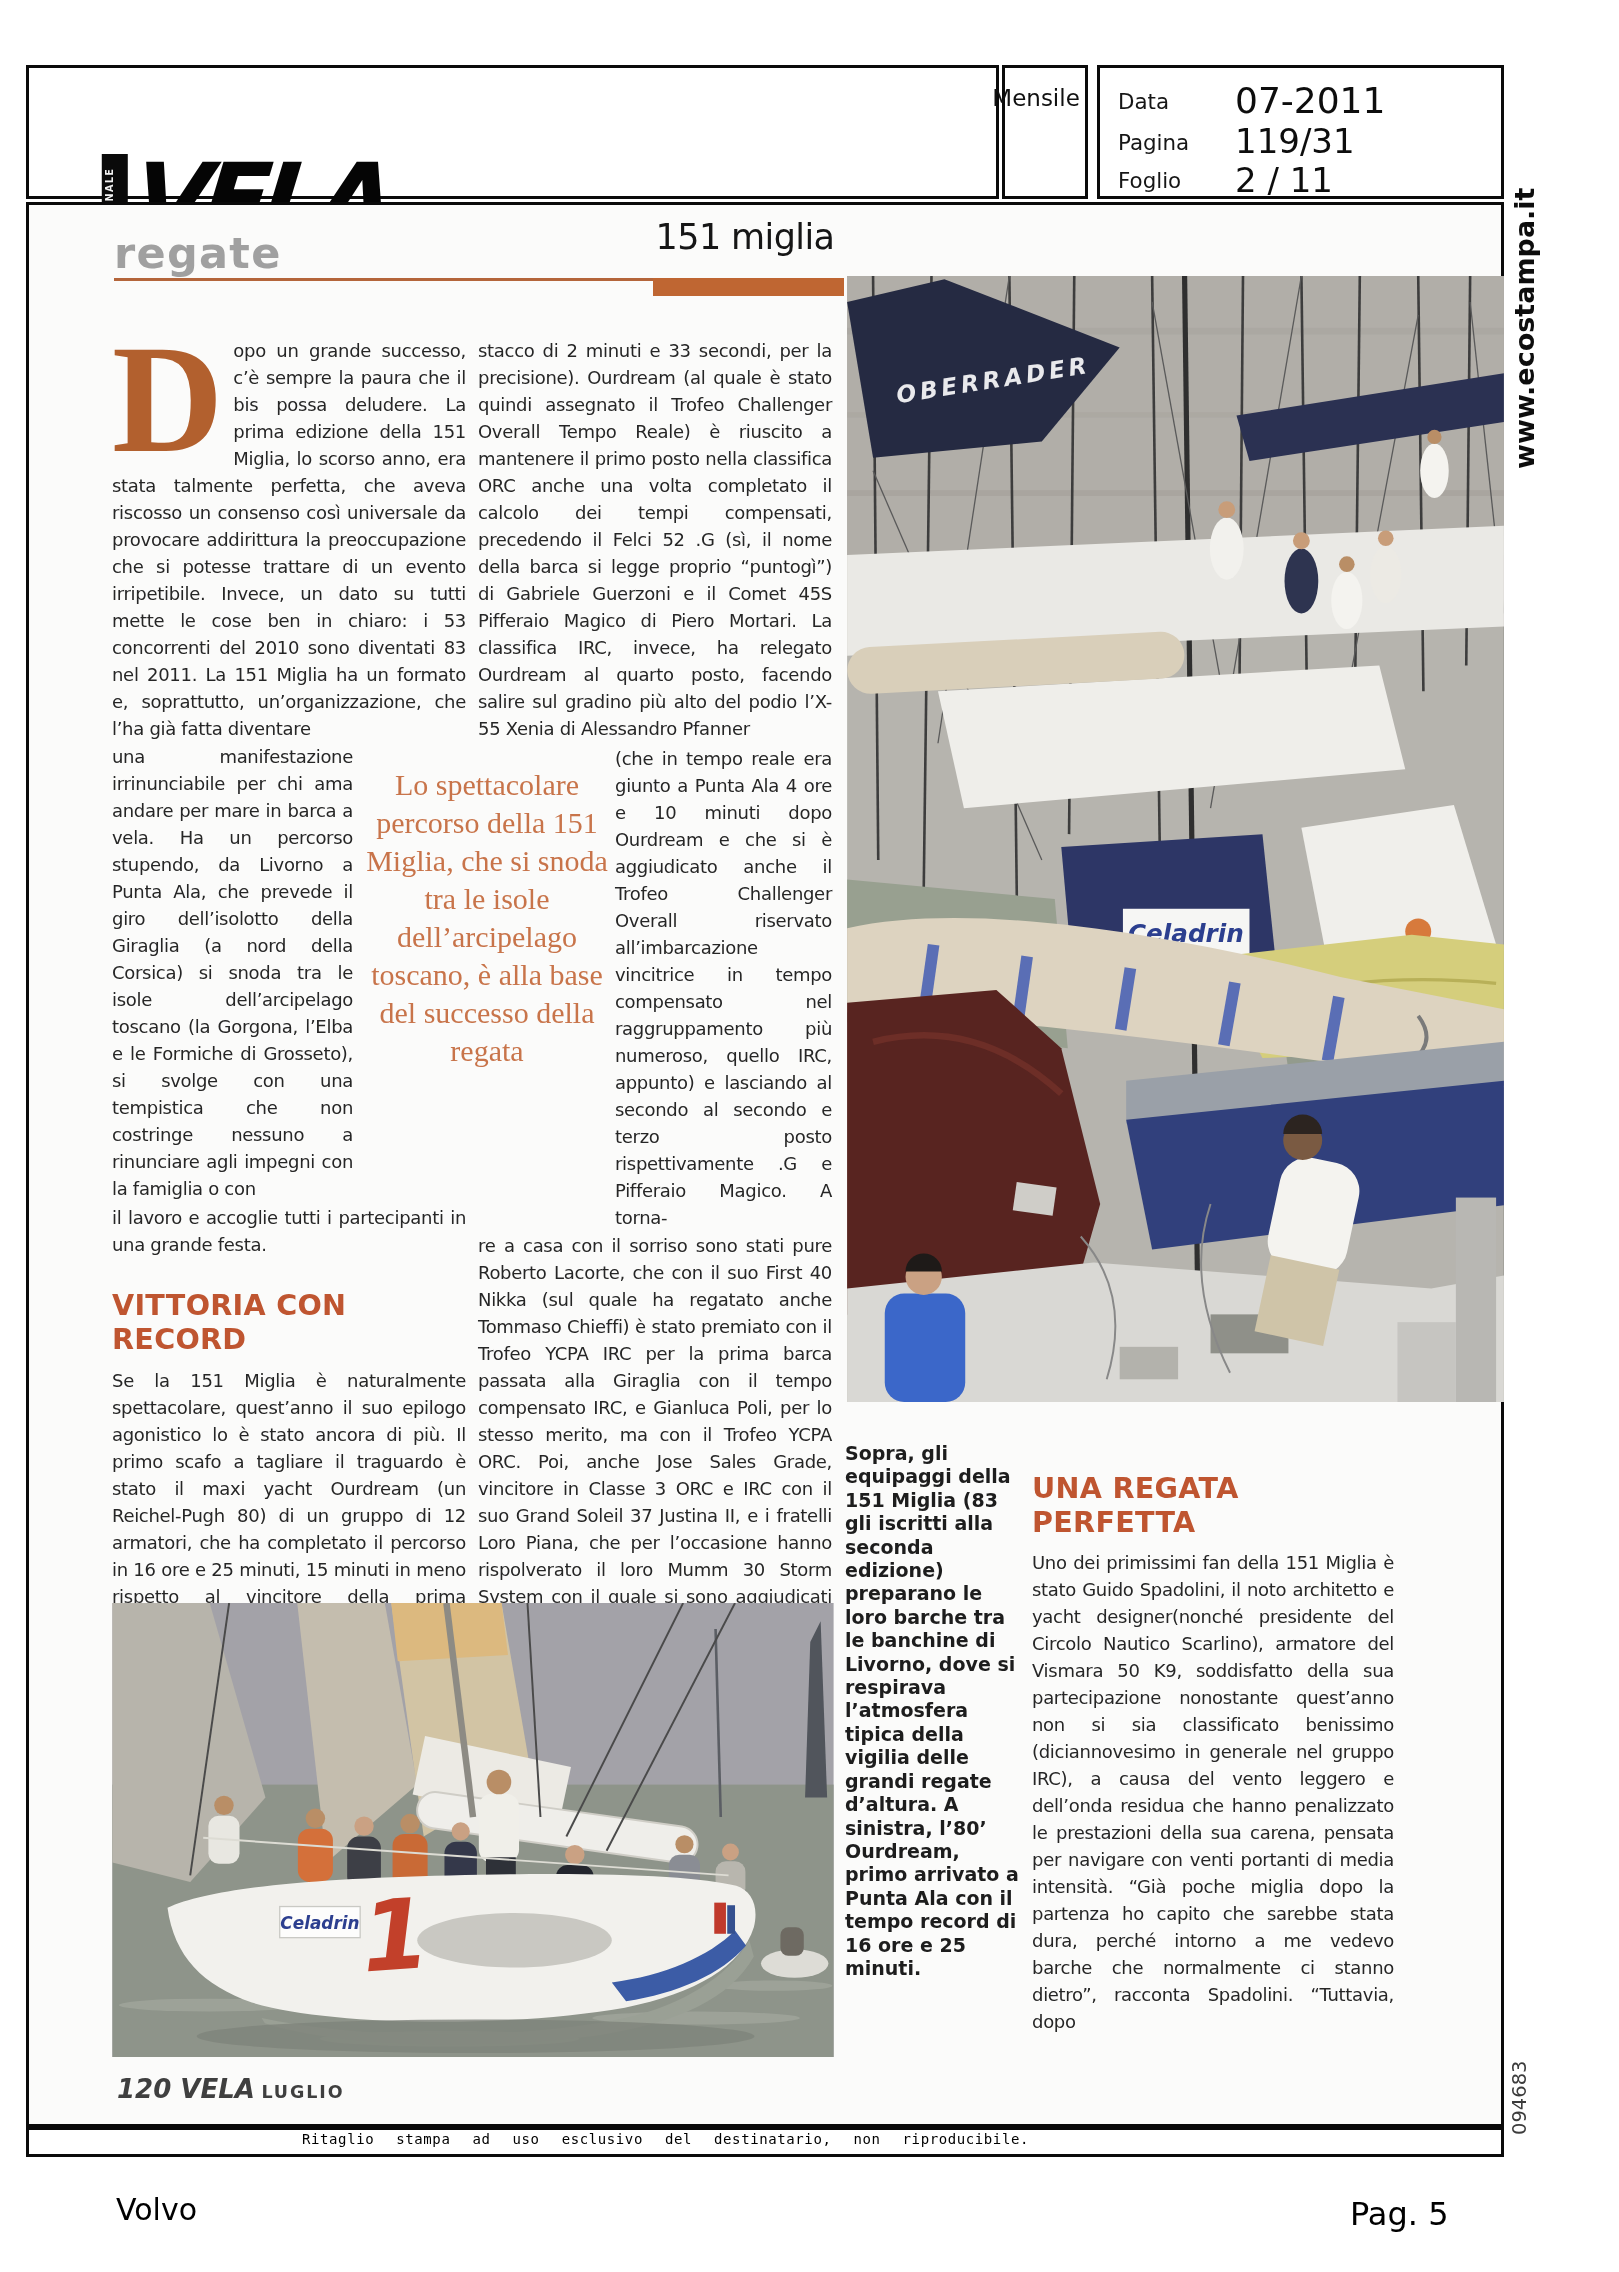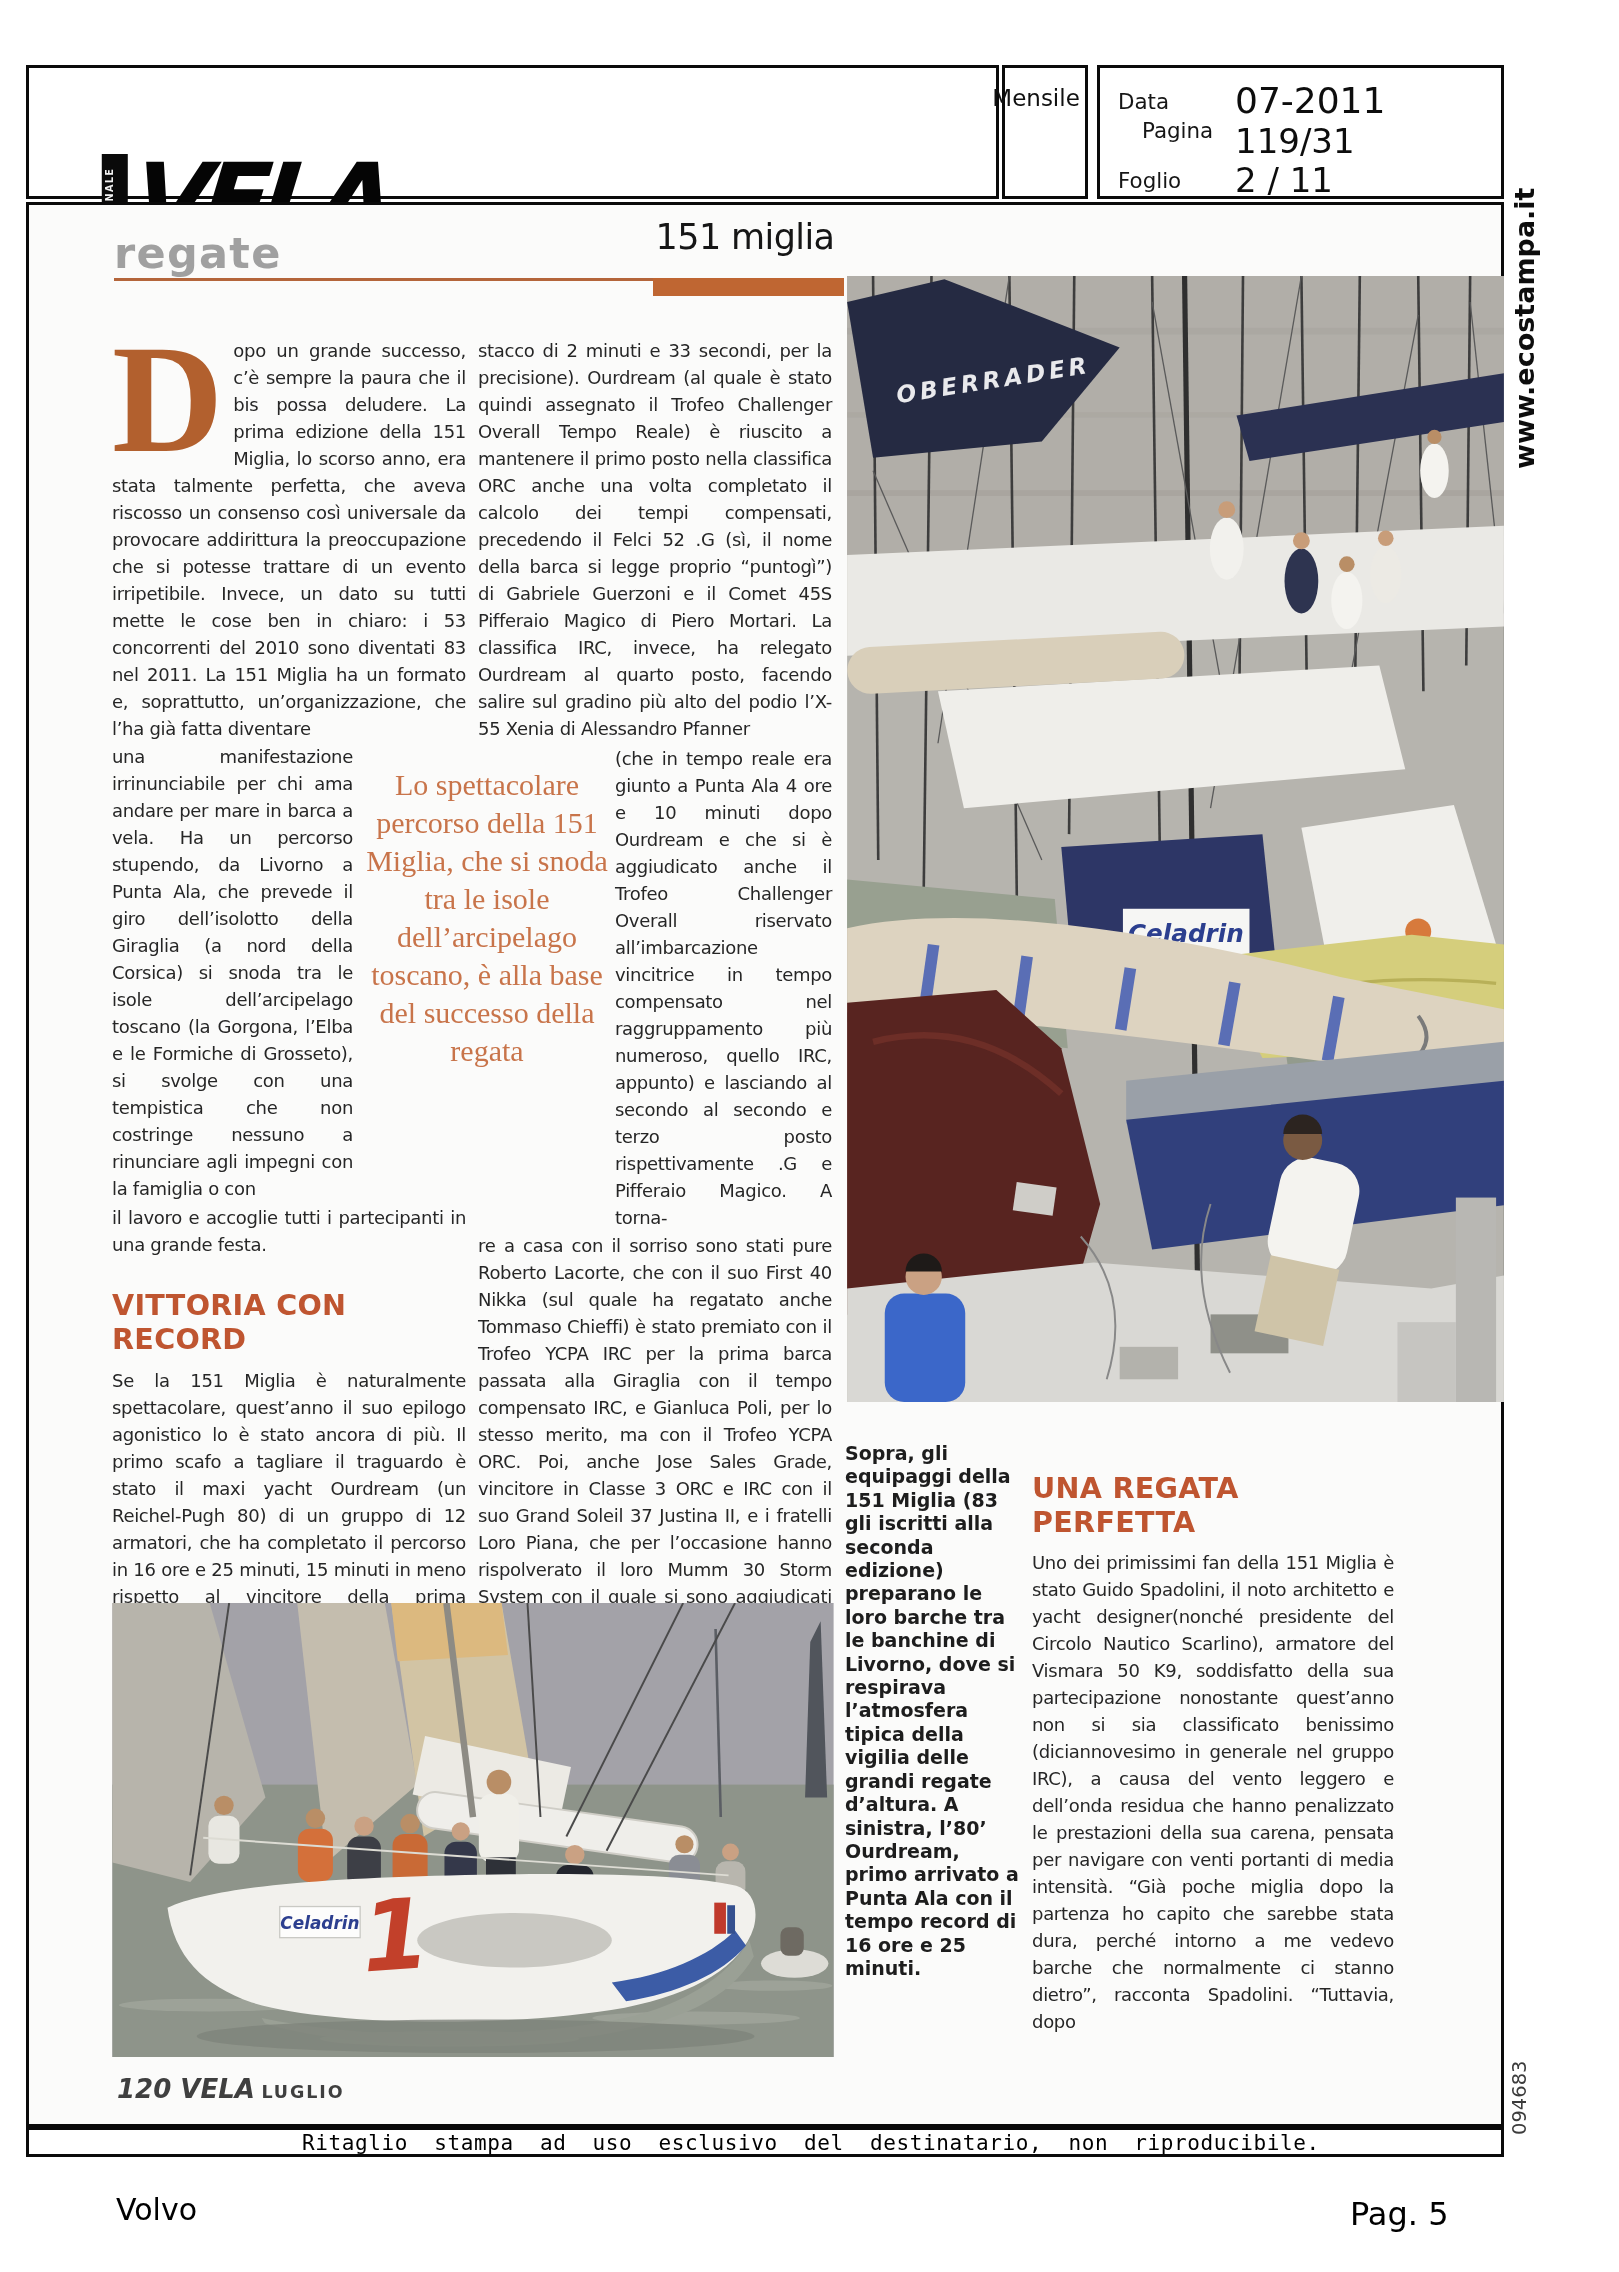--- a/index.html
+++ b/index.html
@@ -59,21 +59,21 @@
   
   #footer-credit{left:117px;top:2074px;color:#3f3f3f;}
   #footer-credit .big{font-size:26px;font-weight:bold;font-style:italic;}
   #footer-credit .small{font-size:17.5px;font-weight:bold;letter-spacing:1.9px;margin-left:6.5px;}
   #clipping-strip{
     left:26px;top:2127px;width:1478px;height:30px;box-sizing:border-box;
     border:3.2px solid #0a0a0a;border-top-width:3.9px;border-bottom-width:3.9px;background:#fff;
   }
   #clipping-strip span{
     position:absolute;left:273px;top:1.3px;font-family:"DejaVu Sans Mono",monospace;
-    font-size:21px;word-spacing:13px;letter-spacing:0.6px;color:#000;white-space:nowrap;
+    font-size:14px;word-spacing:13px;letter-spacing:0.6px;color:#000;white-space:nowrap;
   }
   #advertiser-label{left:116px;top:2192px;font-size:30px;color:#000;}
   #page-number{left:1350px;top:2195px;font-size:32px;color:#000;}
   .vert{writing-mode:vertical-rl;transform:rotate(180deg);}
   #ecostampa-url{left:1509px;top:209px;height:260px;font-size:27px;font-weight:bold;color:#0d0d0d;}
   #clipping-code{left:1508px;top:2044px;height:91px;font-size:19.5px;color:#3c3c3c;}
 </style>
 </head>
 <body>
 
@@ -84,21 +84,21 @@
   </div>
 </div>
 
 <div class="abs frame" id="mensile-box">
   <div id="mensile-label">Mensile</div>
 </div>
 
 <div class="abs frame" id="meta-box">
   <div class="meta-row" style="top:21px;">Data</div>
   <div class="meta-row meta-value" style="top:11.7px;font-size:36px;">07-2011</div>
-  <div class="meta-row" style="top:50px;margin-left:24px;">Pagina</div>
+  <div class="meta-row" style="top:62px;">Pagina</div>
   <div class="meta-row meta-value" style="top:53px;font-size:34px;">119/31</div>
   <div class="meta-row" style="top:100px;">Foglio</div>
   <div class="meta-row meta-value" style="top:92px;font-size:34px;">2 / 11</div>
 </div>
 
 <div class="abs frame" id="main-frame"></div>
 
 <div class="abs" id="section-label">regate</div>
 <div class="abs" id="article-title">151 miglia</div>
 <div class="abs" id="accent-rule"></div>

